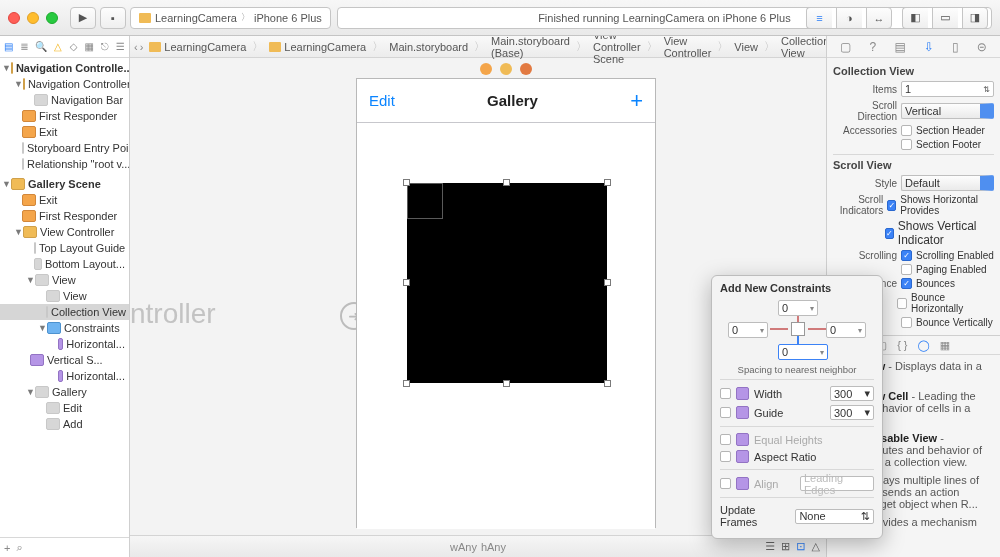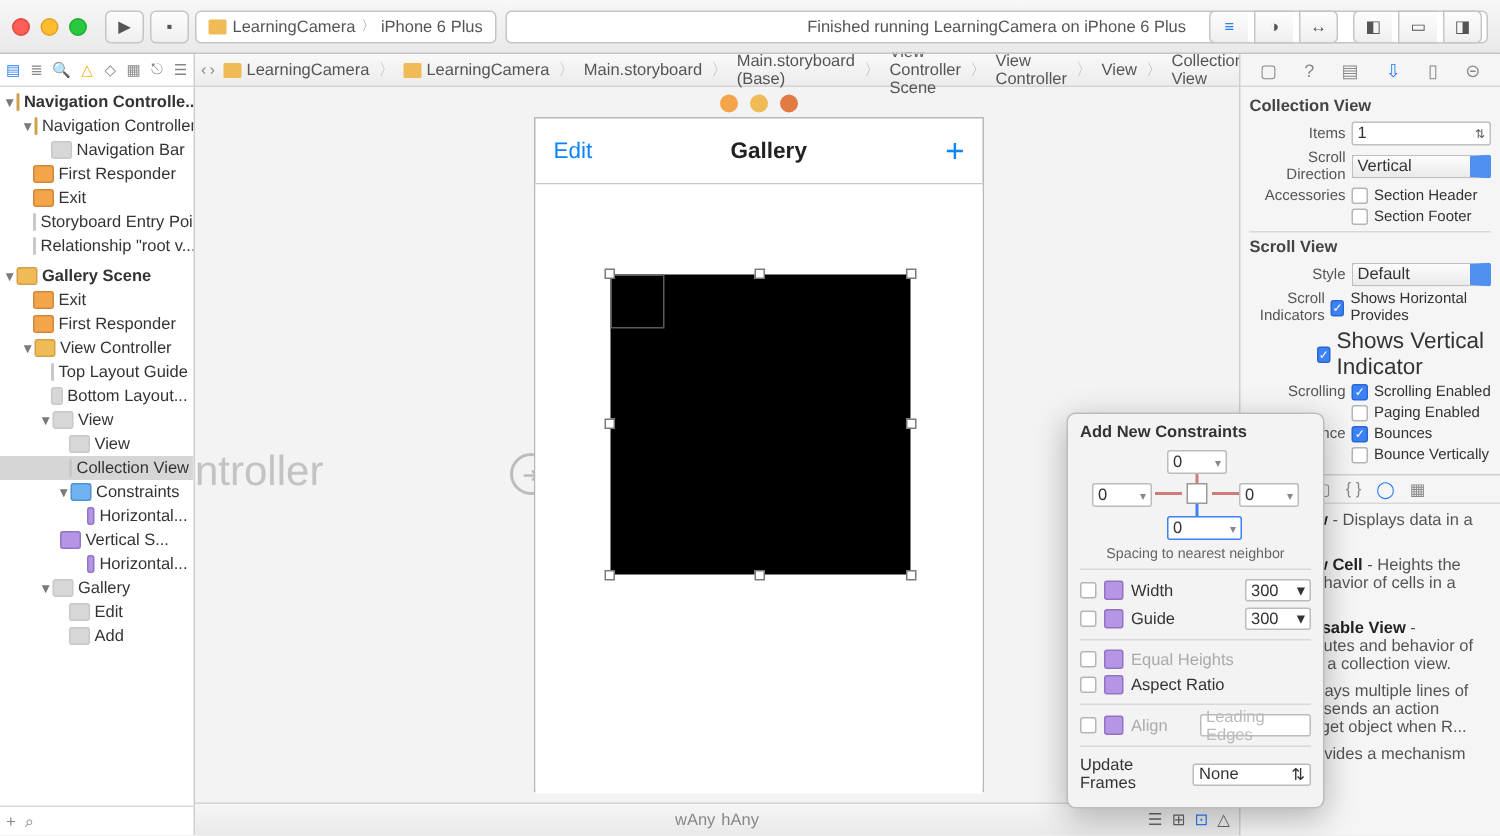--- a/index.html
+++ b/index.html
@@ -224,21 +224,21 @@
         </div>
       <div class="tree-row" style="padding-left:38px">
           <span class="disc">▼</span>
           <span class="icon ic-blue"></span>
           <span>Constraints</span>
         </div>
       <div class="tree-row" style="padding-left:58px">
           <span class="icon ic-purple"></span>
           <span>Horizontal...</span>
         </div>
-      <div class="tree-row" style="padding-left:40px">
+      <div class="tree-row" style="padding-left:30px">
           <span class="icon ic-purple"></span>
           <span>Vertical S...</span>
         </div>
       <div class="tree-row" style="padding-left:58px">
           <span class="icon ic-purple"></span>
           <span>Horizontal...</span>
         </div>
       <div class="tree-row" style="padding-left:26px">
           <span class="disc">▼</span>
           <span class="icon ic-gray"></span>
@@ -380,55 +380,60 @@
           </div>
         </div>
       <div class="form-row">
           <label>Scroll Indicators</label>
           <span class="chk on">✓</span>
           <span style="font-size:10px">Shows Horizontal Provides</span>
         </div>
       <div class="form-row">
           <label></label>
           <span class="chk on">✓</span>
-          <span style="font-size:15px">Shows Vertical Indicator</span>
+          <span style="font-size:12px">Shows Vertical Indicator</span>
         </div>
       <div class="form-row">
           <label>Scrolling</label>
           <span class="chk on">✓</span>
           <span style="font-size:10px">Scrolling Enabled</span>
         </div>
       <div class="form-row">
           <label></label>
           <span class="chk"></span>
           <span style="font-size:10px">Paging Enabled</span>
         </div>
       <div class="form-row">
           <label>Bounce</label>
           <span class="chk on">✓</span>
           <span style="font-size:10px">Bounces</span>
+        </div>
+      <div class="form-row">
+          <label></label>
+          <span class="chk"></span>
+          <span style="font-size:10px">Bounce Horizontally</span>
         </div>
       <div class="form-row">
           <label></label>
           <span class="chk"></span>
           <span style="font-size:10px">Bounce Vertically</span>
         </div>
     </div>
     <div class="lib-tabs">
       <span>▢</span>
       <span>{ }</span>
       <span class="active">◯</span>
       <span>▦</span>
     </div>
     <div class="lib-body">
       <div class="lib-item">
           <div class="lib-text"><b>ction View</b><span> - Displays data in a</span><br><span>on of cells.</span></div>
         </div>
       <div class="lib-item">
-          <div class="lib-text"><b>ction View Cell</b><span> - Heights the</span><br><span>tes and behavior of cells in a</span><br><span>on view.</span></div>
+          <div class="lib-text"><b>ction View Cell</b><span> - Leading the</span><br><span>tes and behavior of cells in a</span><br><span>on view.</span></div>
         </div>
       <div class="lib-item">
           <div class="lib-text"><b>ction Reusable View</b><span> -</span><br><span>s the attributes and behavior of</span><br><span>le views in a collection view.</span></div>
         </div>
       <div class="lib-item">
           <div class="lib-text"><b>iew</b><span> - Displays multiple lines of</span><br><span>e text and sends an action</span><br><span>ge to a target object when R...</span></div>
         </div>
       <div class="lib-item">
           <div class="lib-text"><b>View</b><span> - Provides a mechanism</span><br><br></div>
         </div>

